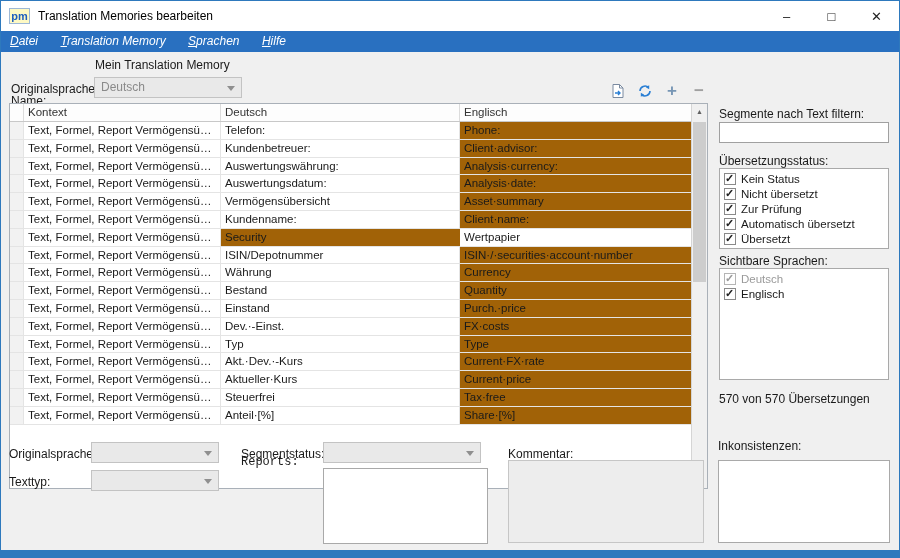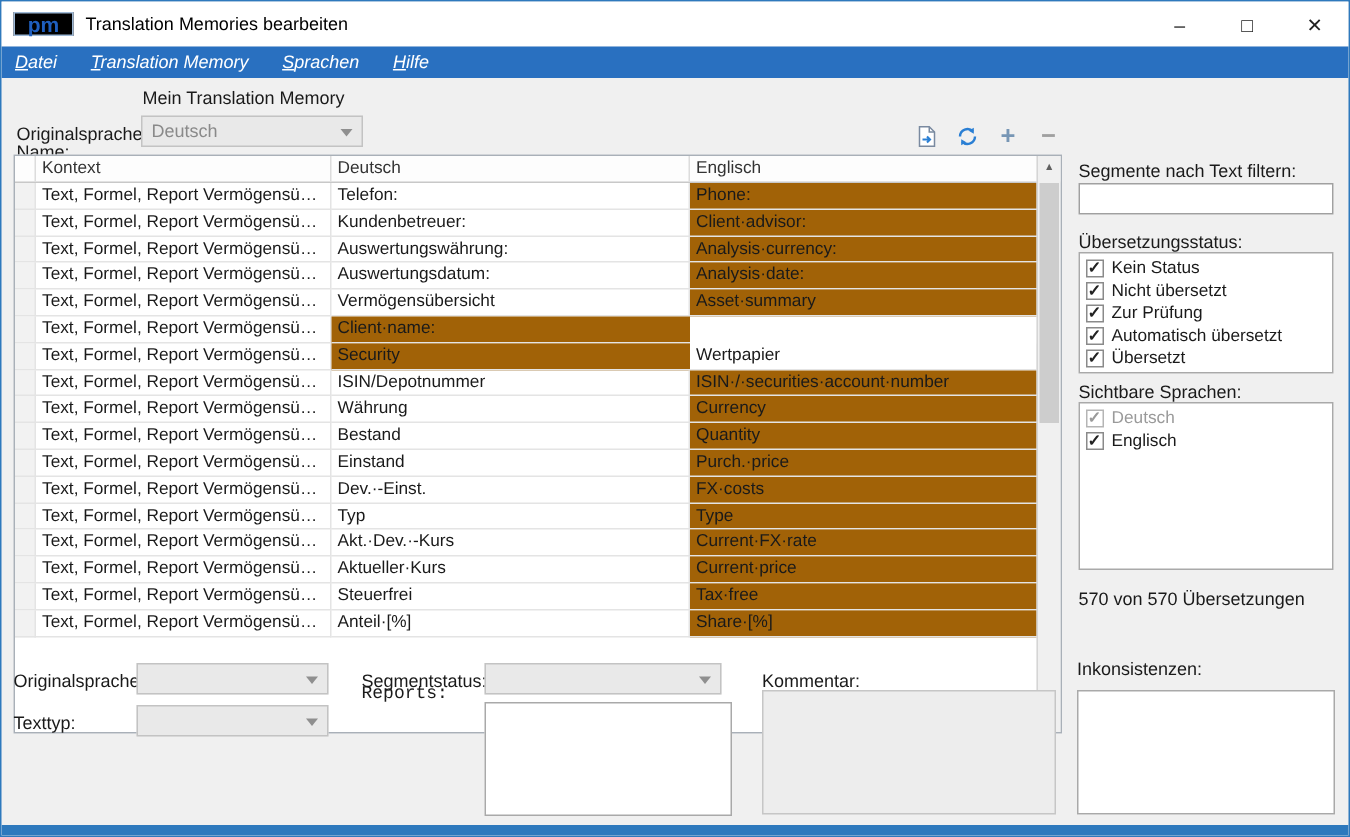--- a/index.html
+++ b/index.html
@@ -3,22 +3,22 @@
 <meta charset="utf-8">
 <style>
   * { box-sizing: border-box; }
   html,body { margin:0; padding:0; background:#d8d8d8; font-family:"Liberation Sans", sans-serif; }
   .window {
     position:relative; width:900px; height:558px; margin:0 auto;
     background:#f0f0f0; border:1px solid #2e79bd; overflow:hidden;
   }
   
   .titlebar { position:absolute; left:0; top:0; right:0; height:30px; background:#ffffff; display:flex; align-items:center; }
-  .app-icon { width:40px; height:16px; margin:0 8px 0 8px; border:1px solid #9db8d6; background:#000000; color:#1f5fbf;
-    font-size:14px; font-weight:bold; line-height:14px; text-align:center; }
+  .app-icon { width:21px; height:16px; margin:0 8px 0 8px; border:1px solid #9db8d6; background:#fef9c3; color:#1f5fbf;
+    font-size:11px; font-weight:bold; line-height:14px; text-align:center; }
   .title-text { font-size:12px; color:#000; }
   .win-controls { position:absolute; right:0; top:0; height:30px; display:flex; }
   .win-btn { width:45px; height:30px; display:flex; align-items:center; justify-content:center; font-size:13px; color:#222; cursor:default; }
   
   .menubar { position:absolute; left:0; top:30px; right:0; height:21px; background:#2970c0; }
   .menu-item { display:inline-block; padding:0 9px; line-height:21px; font-size:12px; color:#ffffff;font-style:italic; }
   .menu-item::first-letter { text-decoration:underline; }
   
   .lbl { position:absolute; font-size:12px; color:#1a1a1a; white-space:nowrap; }
   .dd { position:absolute; height:21px; background:#e9e9e9; border:1px solid #c3c3c3; color:#8a8a8a; font-size:12px;
@@ -150,20 +150,21 @@
   <div class="trow">
     <div class="cell sel"></div>
     <div class="cell">Text, Formel, Report Vermögensü…</div>
     <div class="cell">Vermögensübersicht</div>
     <div class="cell en" style="border-right:none;">Asset·summary</div>
   </div>
 
   <div class="trow">
     <div class="cell sel"></div>
     <div class="cell">Text, Formel, Report Vermögensü…</div>
+    <div class="cell">Kundenname:</div>
     <div class="cell en" style="border-right:none;">Client·name:</div>
   </div>
 
   <div class="trow">
     <div class="cell sel"></div>
     <div class="cell">Text, Formel, Report Vermögensü…</div>
     <div class="cell en" style="border-right:none;">Security</div>
     <div class="cell">Wertpapier</div>
   </div>
 

